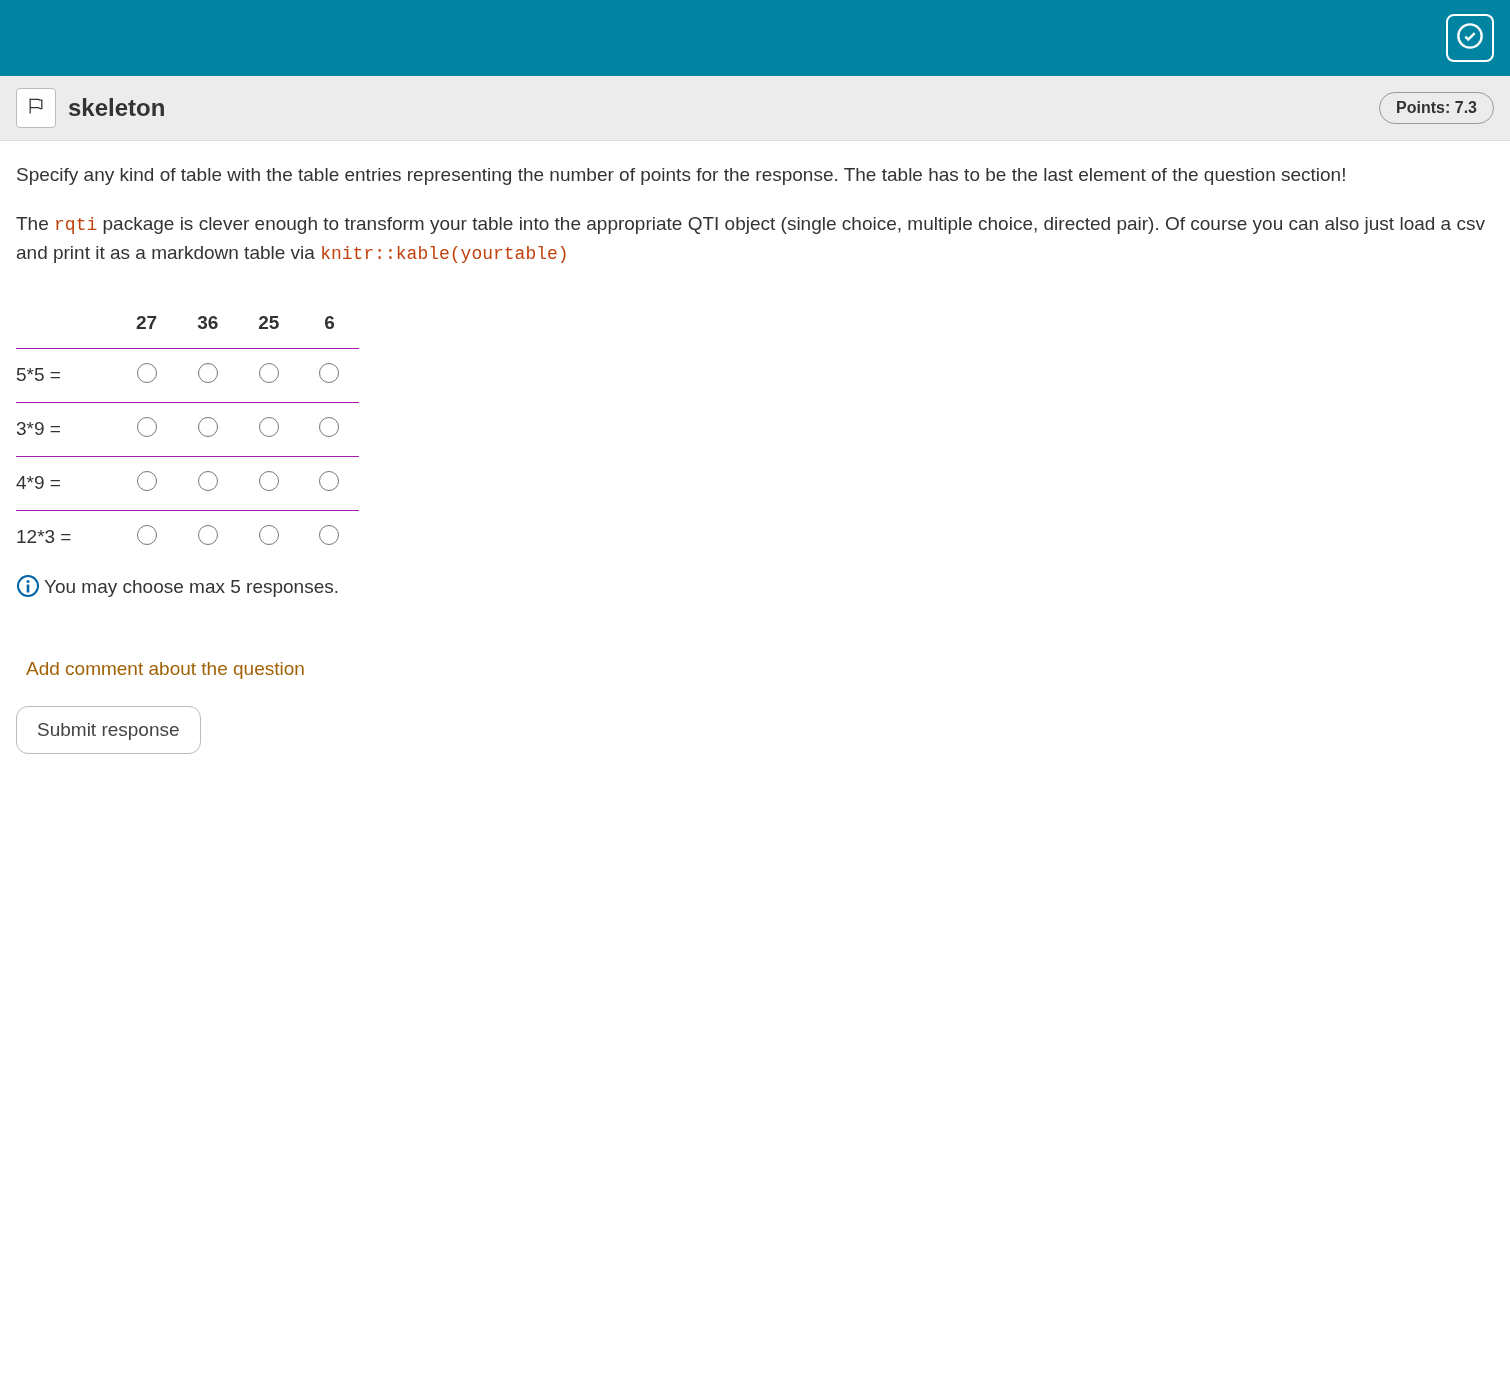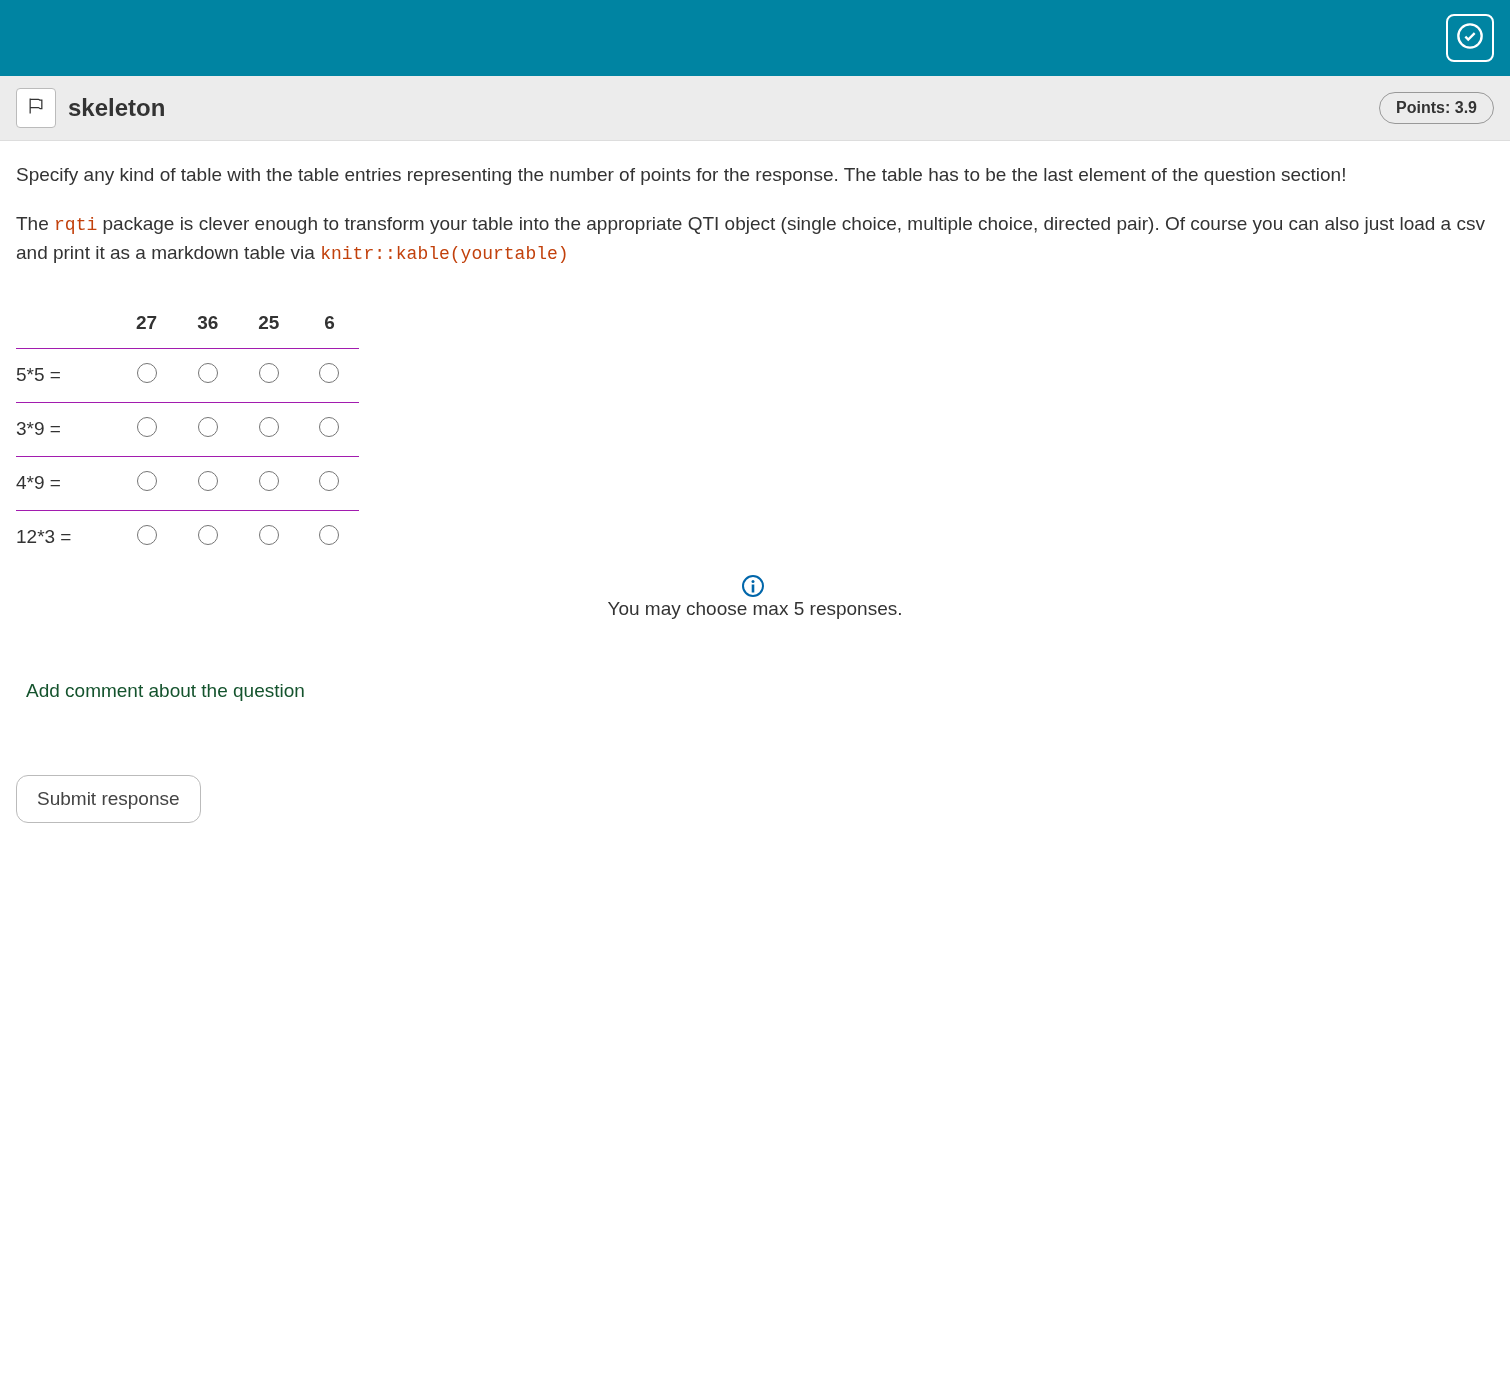--- a/index.html
+++ b/index.html
@@ -114,39 +114,38 @@
     .match-table tbody tr:last-child td {
       border-bottom: none;
     }
     .radio-cell input[type="radio"] {
       width: 20px;
       height: 20px;
       cursor: pointer;
     }
     .info-row {
       display: flex;
-      align-items: center;
+      align-items: flex-end;
       margin-top: 6px;
       font-size: 19px;
-      flex-direction: column;
     }
     .info-icon {
       width: 24px;
       height: 24px;
       margin-right: 4px;
       flex-shrink: 0;
     }
     .info-icon svg {
       width: 24px;
       height: 24px;
     }
     .add-comment-link {
-      color: #14532d;
+      color: #a16207;
       margin-top: 60px;
-      margin-bottom: 73px;
+      margin-bottom: 26px;
       margin-left: 10px;
       font-size: 19px;
       cursor: pointer;
       display: inline-block;
     }
     .submit-button {
       border: 1px solid #bbb;
       background: #fff;
       padding: 12px 20px;
       font-size: 19px;
@@ -171,21 +170,21 @@
 
 <div class="question-header">
   <div class="flag-box">
     <span>
       <svg viewBox="0 0 24 24">
           <path d="M5 3v18M5 4h10c1 0 1 1 2 1h2v10h-2c-1 0-1-1-2-1H5"></path>
         </svg>
     </span>
   </div>
   <div class="question-title">skeleton</div>
-  <div class="points-badge">Points: 3.9</div>
+  <div class="points-badge">Points: 7.3</div>
 </div>
 
 <div class="question-body">
   <p>Specify any kind of table with the table entries representing the number of points for the response. The table has to be the last element of the question section!</p>
   <p>
     <span>The </span><code>rqti</code><span> package is clever enough to transform your table into the appropriate QTI object (single choice, multiple choice, directed pair). Of course you can also just load a csv and print it as a markdown table via </span><code>knitr::kable(yourtable)</code>
   </p>
 
   <table class="match-table">
     <thead>

